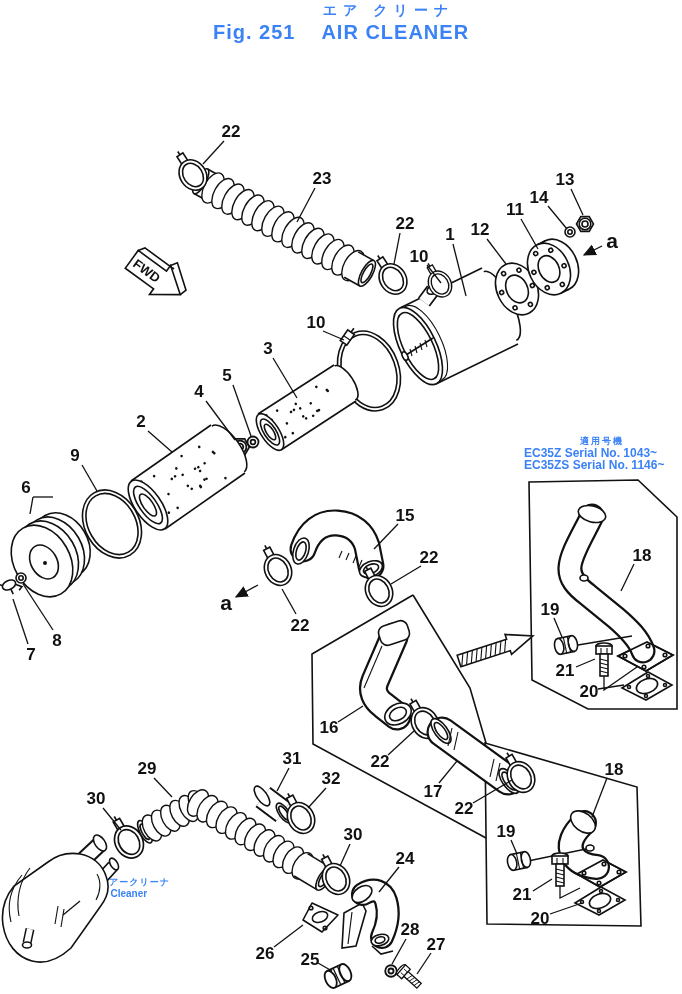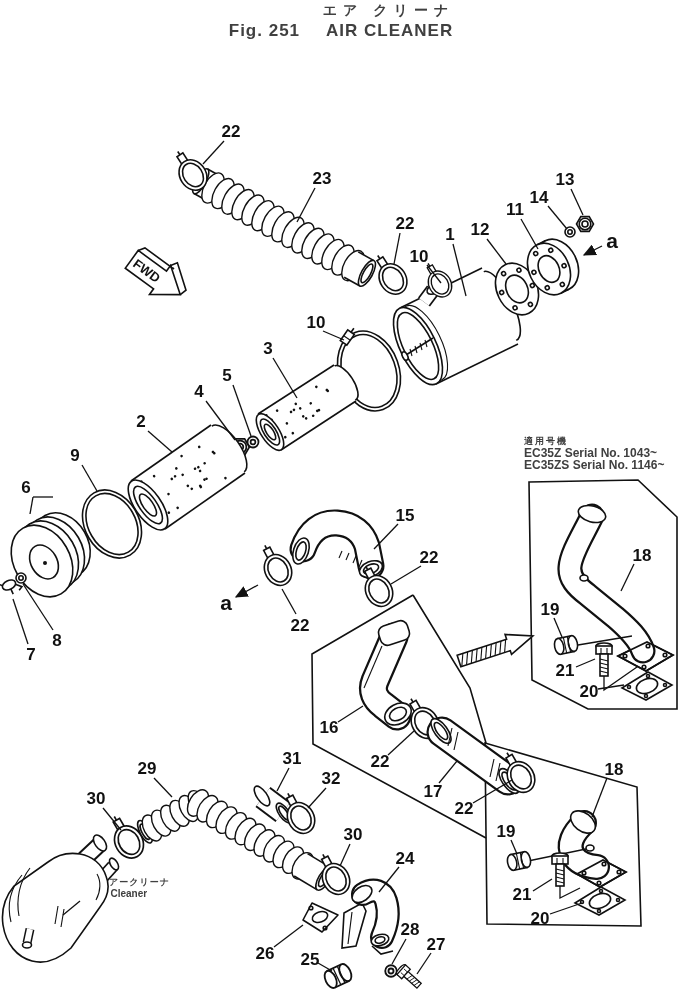--- a/index.html
+++ b/index.html
@@ -1,32 +1,32 @@
 <!DOCTYPE html>
 <html><head>
 <meta charset="utf-8">
 <style>
   html,body{margin:0;padding:0;background:#888;}
   #page{position:relative;width:682px;height:994px;background:#fff;overflow:hidden;
-        font-family:"Liberation Sans","DejaVu Sans",sans-serif;color:#404040;}
+        font-family:"Liberation Sans","DejaVu Sans",sans-serif;color:#3b82f6;}
   svg{position:absolute;left:0;top:0;}
   .ln{stroke:#111;stroke-width:1.6;fill:none;}
   .wt{stroke:#111;stroke-width:1.6;fill:#fff;}
   .thin{stroke:#111;stroke-width:1.1;fill:none;}
   .rib{stroke:#111;stroke-width:1.4;fill:#fff;}
   .leader{stroke:#111;stroke-width:1.3;fill:none;}
   .callout{font:bold 17px "Liberation Sans",sans-serif;fill:#111;text-anchor:middle;}
   .viewlbl{font:bold 21px "Liberation Sans",sans-serif;fill:#111;text-anchor:middle;}
   .fwdtxt{font:bold 13px "Liberation Sans",sans-serif;fill:#111;}
   .hdr{position:absolute;top:2px;left:0;width:682px;text-align:center;font-weight:bold;}
   .t-jp{font-size:14px;letter-spacing:6px;margin-left:95px;}
-  .t-en{font-size:17px;letter-spacing:1px;margin-top:1px;}
+  .t-en{font-size:20px;letter-spacing:1px;margin-top:1px;}
   .t-en .gap{display:inline-block;width:26px;}
   .serial{position:absolute;left:524px;top:436px;width:156px;font-weight:bold;line-height:11px;}
-  .serial .s-h{font-size:9px;text-align:left;letter-spacing:2px;}
+  .serial .s-h{font-size:9px;text-align:center;letter-spacing:2px;}
   .serial .s-l{font-size:12px;white-space:nowrap;margin-top:1px;}
   .eac{position:absolute;left:58px;top:877px;font-weight:bold;line-height:10px;}
   .eac .e-jp{font-size:9px;letter-spacing:1px;}
   .eac .e-en{font-size:10px;margin-top:2px;}
 </style>
 </head>
 <body>
 
 <div id="page">
 

